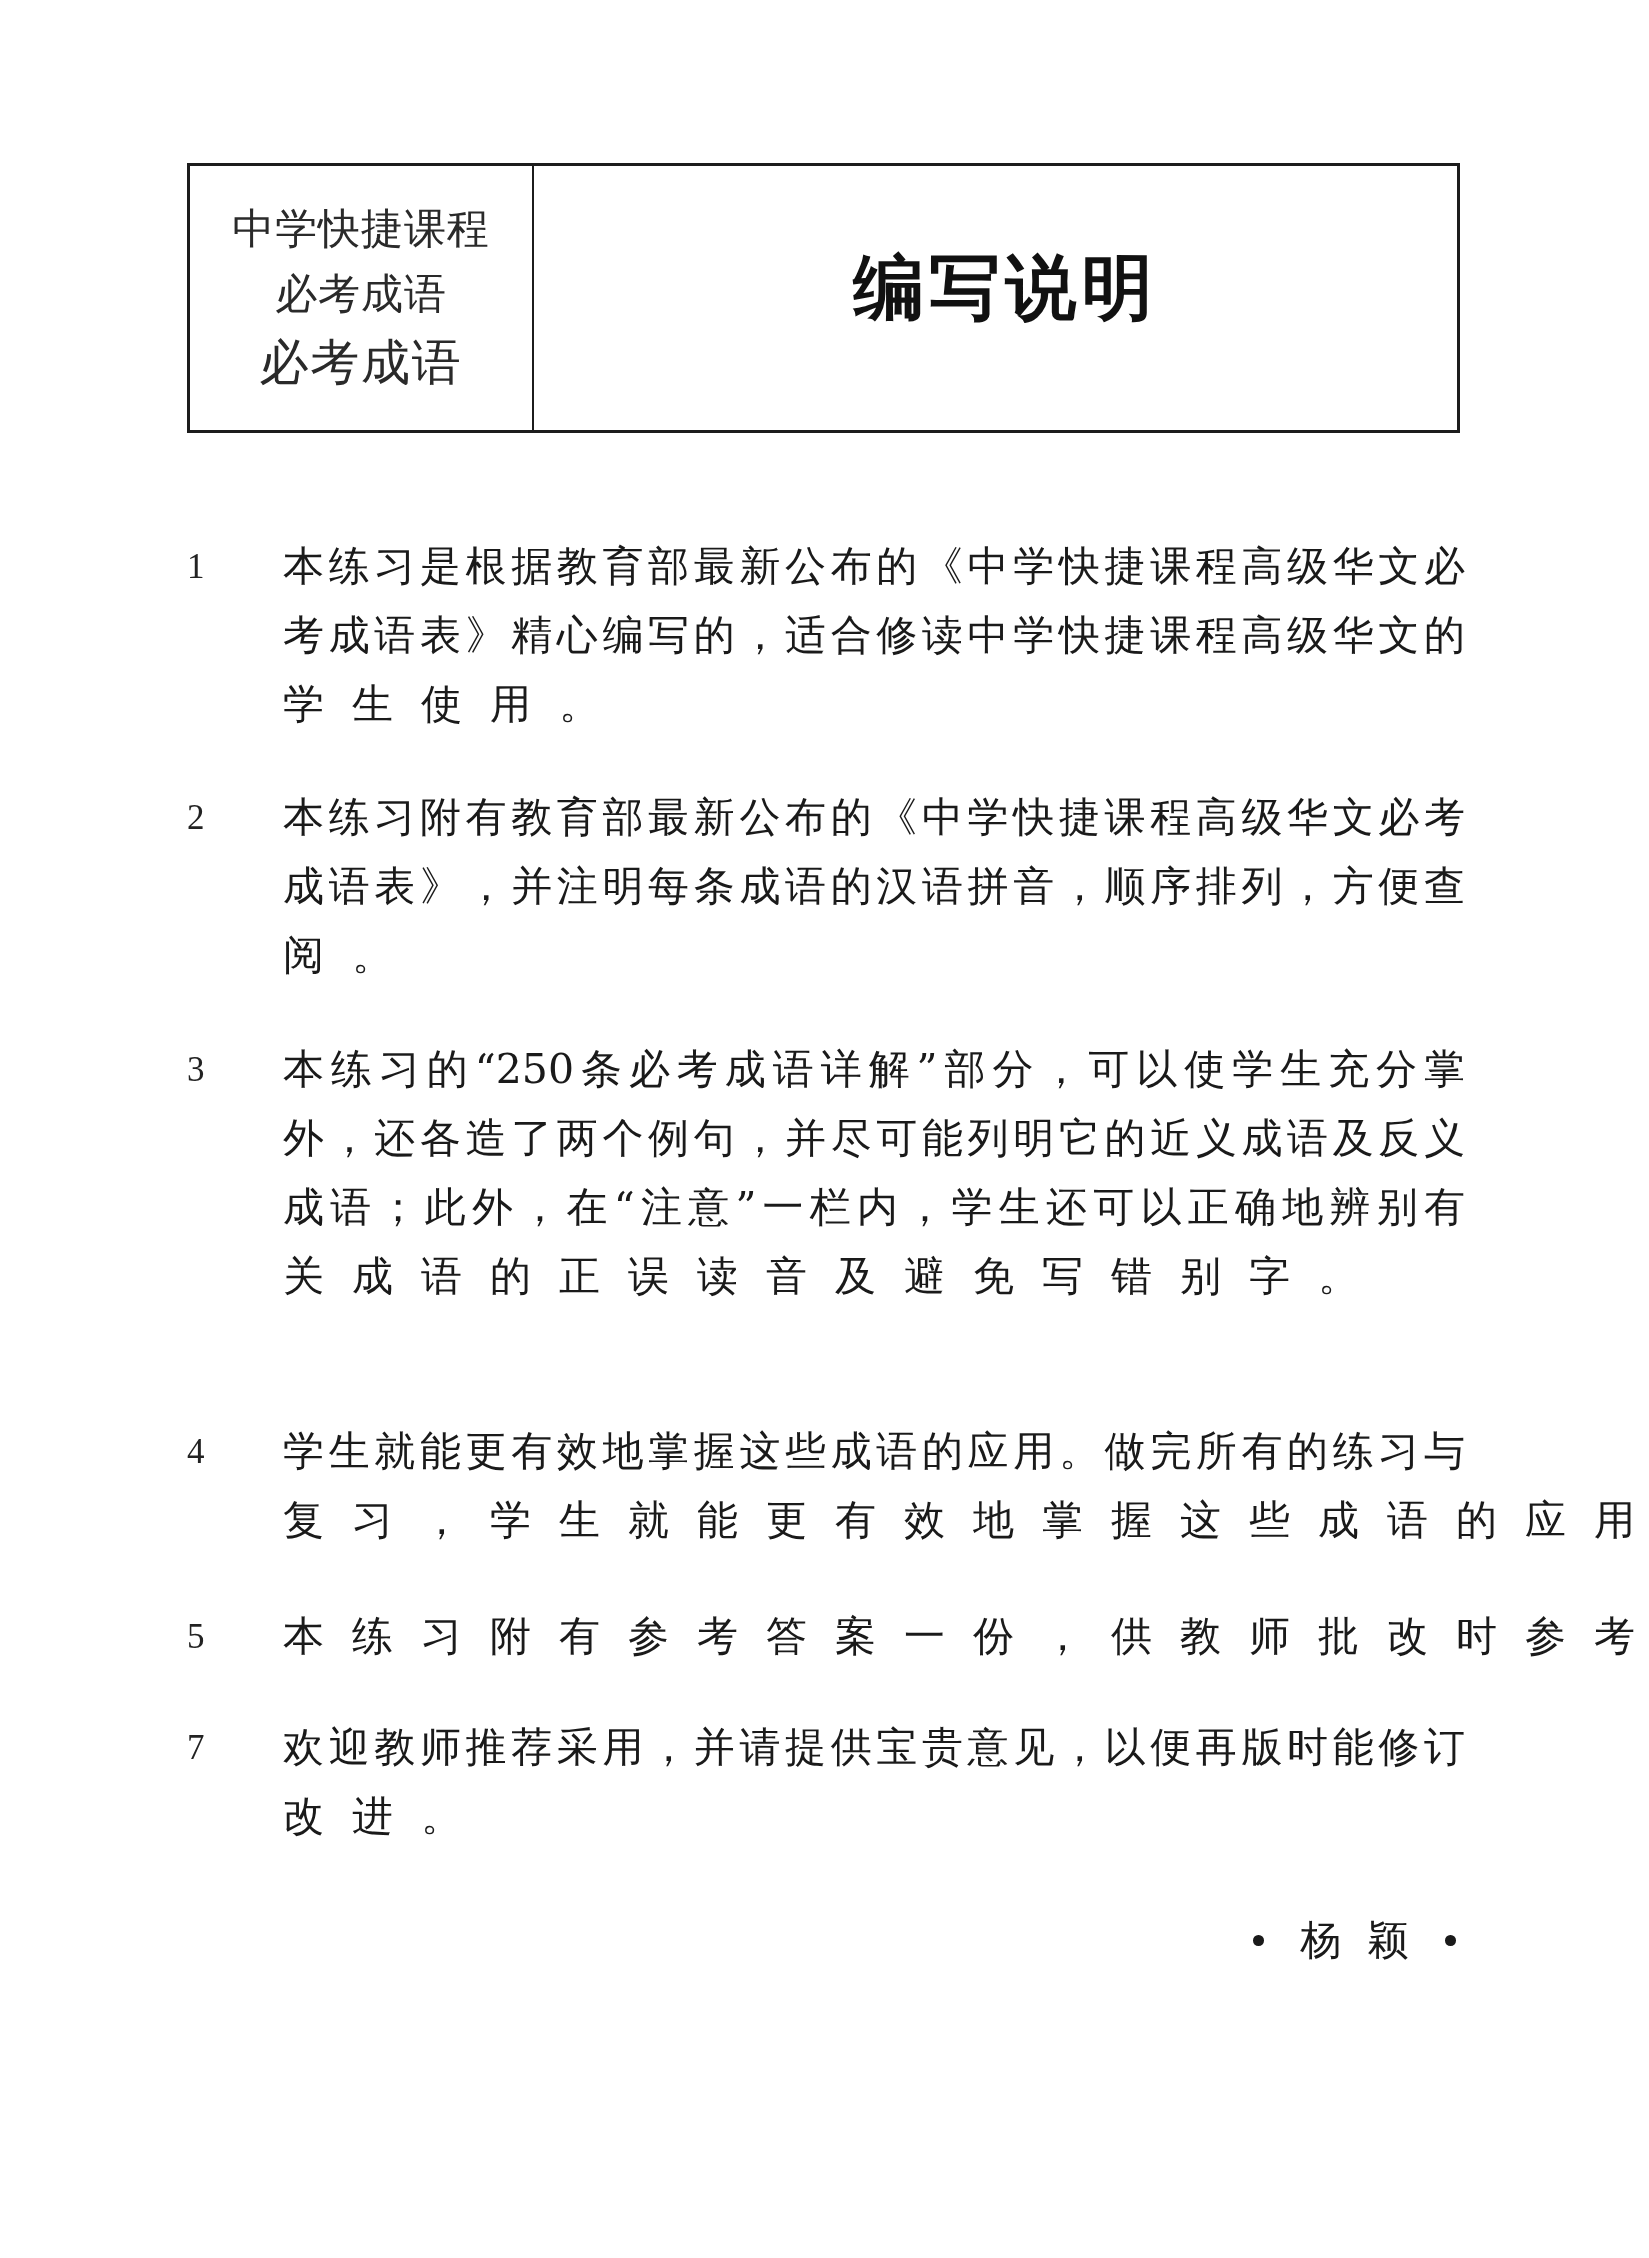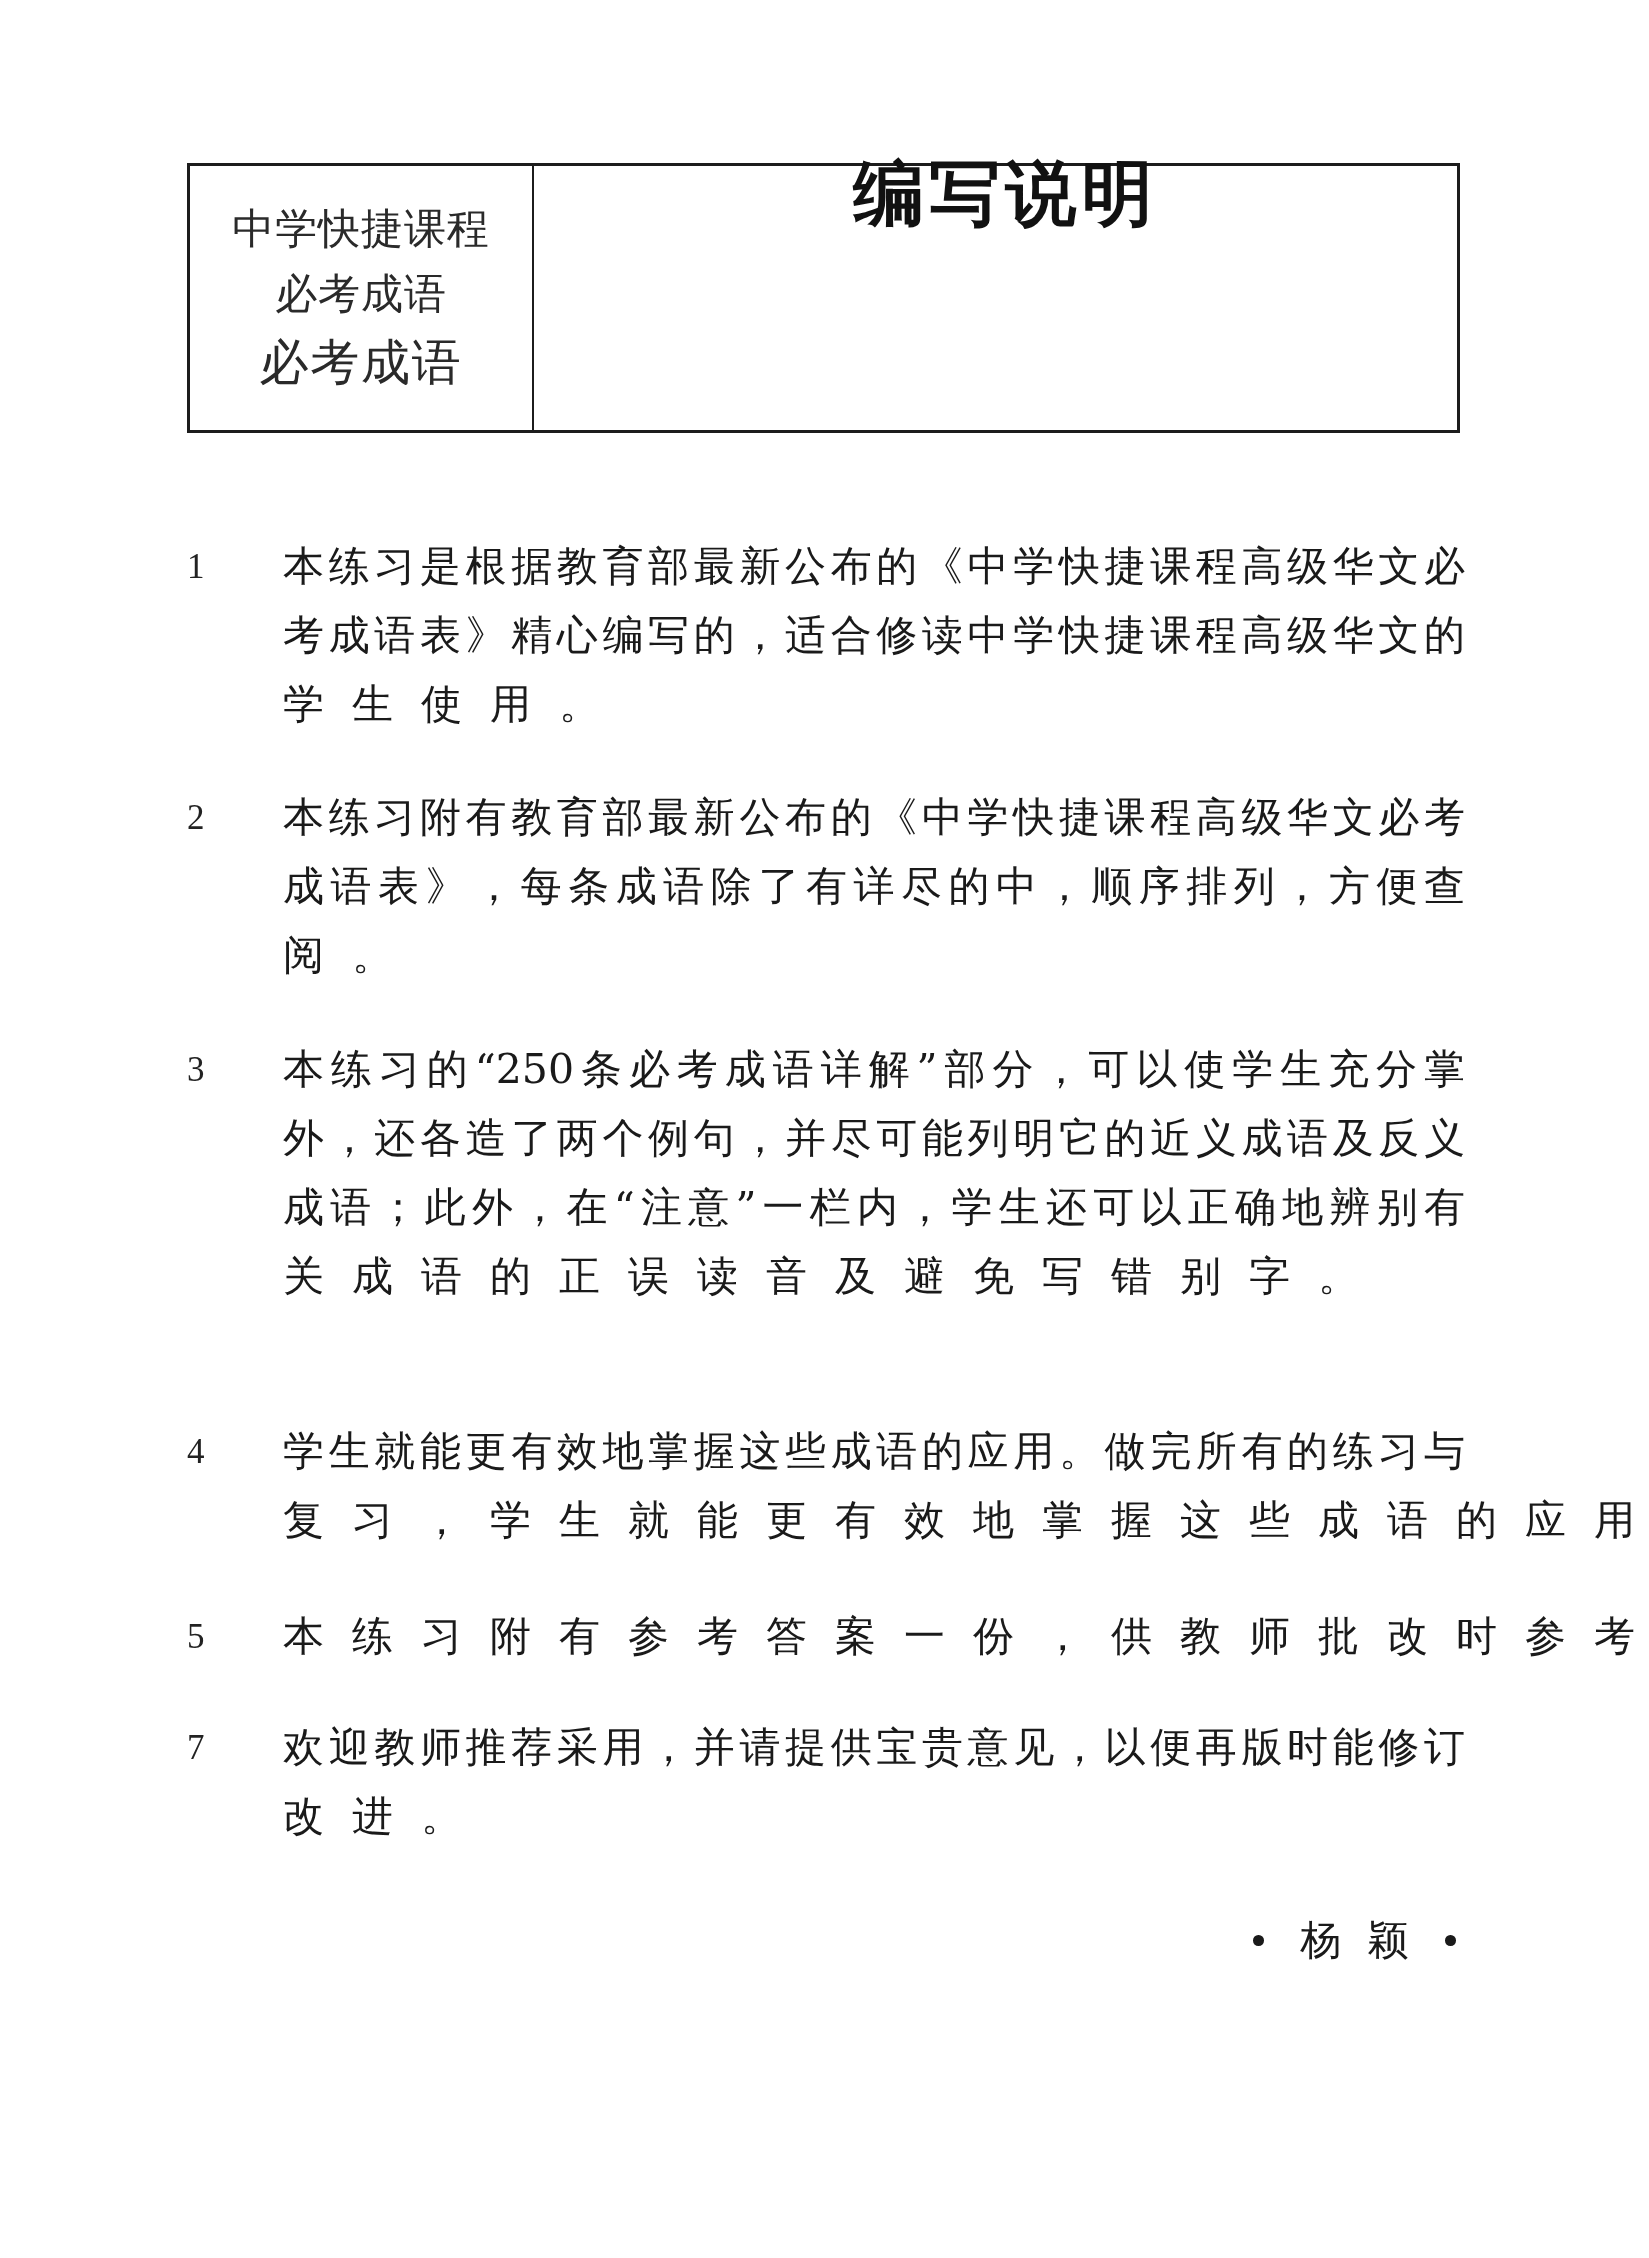--- a/index.html
+++ b/index.html
@@ -34,20 +34,21 @@
       text-align: center;
       color: #2a2a2a;
       font-family: "DejaVu Sans", "Liberation Sans", sans-serif;
     }
     .header-left .l1 { font-size: 42px; line-height: 65px; letter-spacing: 0.9px; }
     .header-left .l2 { font-size: 42px; line-height: 65px; letter-spacing: 0.9px; }
     .header-left .l3 { font-size: 49px; line-height: 74px; letter-spacing: 1.8px; }
     .header-right {
       flex: 1;
       display: flex;
+      align-items: center;
       justify-content: center;
       padding-left: 20px;
     }
     .page-title {
       font-family: "DejaVu Sans", "Liberation Sans", sans-serif;
       font-weight: bold;
       font-size: 71px;
       letter-spacing: 5.3px;
       color: #111;
       margin-top: -19.4px;
@@ -129,21 +130,21 @@
     <span class="line full">本练习是根据教育部最新公布的《中学快捷课程高级华文必</span>
     <span class="line full">考成语表》精心编写的，适合修读中学快捷课程高级华文的</span>
     <span class="line">学生使用。</span>
   </div>
 </div>
 
 <div class="para" style="top:783px;">
   <div class="para-num">2</div>
   <div class="para-lines">
     <span class="line full">本练习附有教育部最新公布的《中学快捷课程高级华文必考</span>
-    <span class="line full">成语表》，每条成语除了有详尽的中，顺序排列，方便查</span>
+    <span class="line full">成语表》，并注明每条成语的汉语拼音，顺序排列，方便查</span>
     <span class="line">阅。</span>
   </div>
 </div>
 
 <div class="para" style="top:1035px;">
   <div class="para-num">3</div>
   <div class="para-lines">
     <span class="line full">本练习的“250条必考成语详解”部分，可以使学生充分掌</span>
     <span class="line full">外，还各造了两个例句，并尽可能列明它的近义成语及反义</span>
     <span class="line full">成语；此外，在“注意”一栏内，学生还可以正确地辨别有</span>

